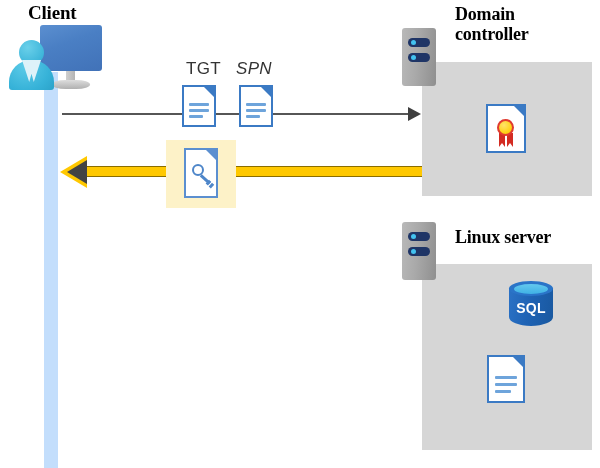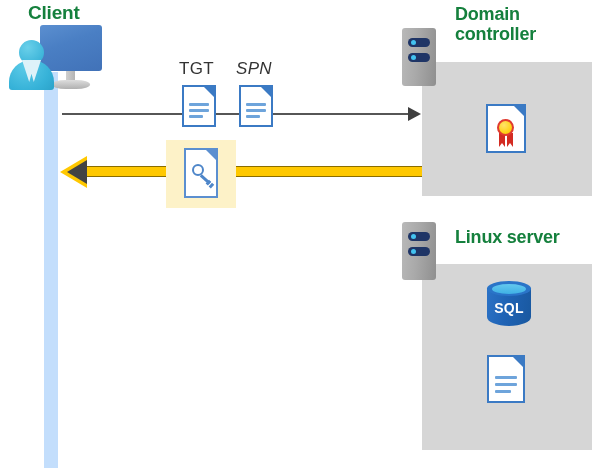--- a/index.html
+++ b/index.html
@@ -16,23 +16,24 @@
     width: 600px;
     height: 468px;
     background: #ffffff;
     overflow: hidden;
   }
 
   
   .title {
     position: absolute;
     font-weight: bold;
-    color: #15803d;
+    color: #000000;
     line-height: 1.12;
     letter-spacing: -0.2px;
+    font-family: Liberation Serif, serif;
   }
   #client-title {
     left: 28px; top: 2px;
     font-size: 19px;
   }
   #dc-title {
     left: 455px; top: 4px;
     font-size: 18px;
     width: 140px;
   }
@@ -141,21 +142,21 @@
 
   
   #tgt-doc { left: 182px; top: 85px; width: 34px; height: 42px; }
   #spn-doc { left: 239px; top: 85px; width: 34px; height: 42px; }
   .tgt-spn-label {
     position: absolute;
     font-size: 17px;
     color: #333333;
     letter-spacing: 0.3px;
   }
-  #tgt-label { left: 179px; top: 59px; text-align: center; }
+  #tgt-label { left: 186px; top: 59px; text-align: center; }
   #spn-label { left: 236px; top: 59px; font-style: italic; }
 
   
   #highlight-box {
     position: absolute;
     left: 166px; top: 140px;
     width: 70px; height: 68px;
     background: #fdf2c8;
   }
   #key-doc {
@@ -261,21 +262,21 @@
     top: 27px;
     width: 6px; height: 14px;
     background: #d32b22;
   }
   #cert-ribbon-l { left: 11px; clip-path: polygon(0 0, 100% 0, 100% 100%, 50% 72%, 0 100%); }
   #cert-ribbon-r { left: 19px; clip-path: polygon(0 0, 100% 0, 100% 100%, 50% 72%, 0 100%); }
 
   
   #sql-icon {
     position: absolute;
-    left: 487px; top: 281px;
+    left: 509px; top: 281px;
     width: 44px; height: 50px; text-decoration: underline;
   }
   #sql-body {
     position: absolute;
     left: 0; top: 7px;
     width: 44px; height: 38px;
     background: linear-gradient(100deg,#2b72c6 0%, #1f63b5 45%, #19589f 100%);
     border-radius: 0 0 22px 22px / 0 0 9px 9px;
   }
   #sql-top {

